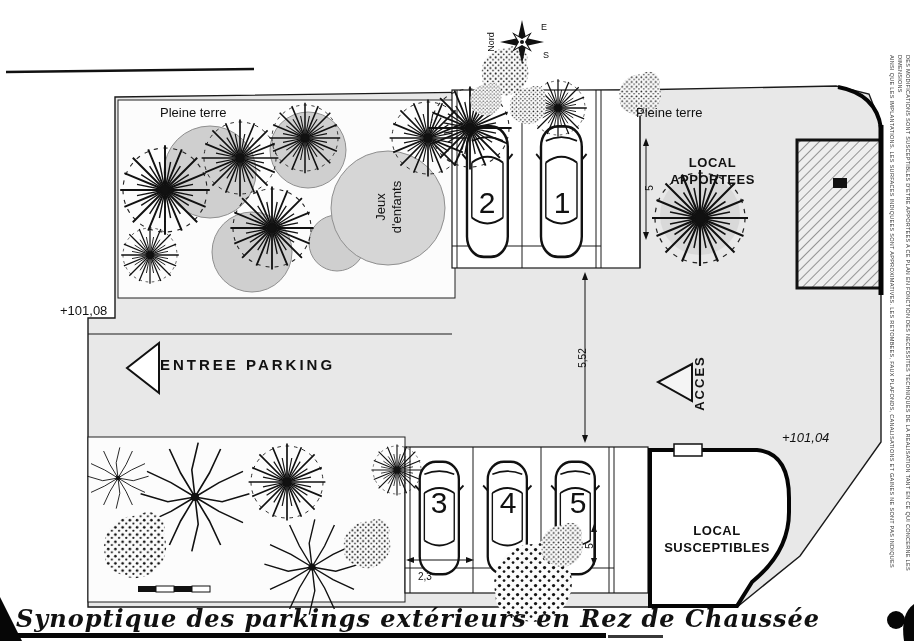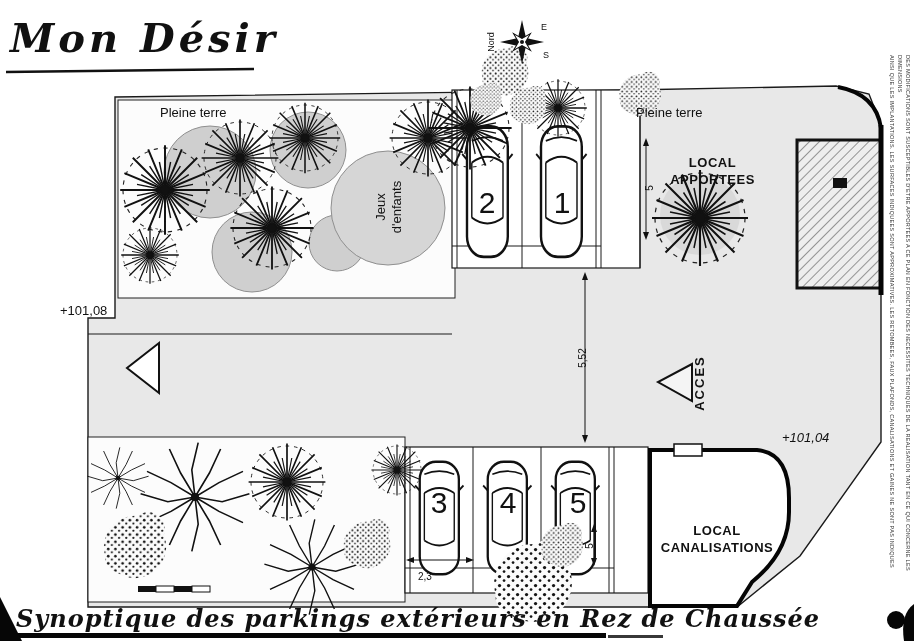--- a/index.html
+++ b/index.html
@@ -177,45 +177,45 @@
     <g>
       <line x1="6" y1="72" x2="254" y2="69" stroke="#111" stroke-width="2.5"></line>
       <rect x="0" y="633" width="606" height="5" fill="#060606"></rect>
       <rect x="608" y="635" width="55" height="3" fill="#060606" opacity="0.8"></rect>
       <path d="M0 597 L22 641 L0 641 Z" fill="#060606"></path>
       <circle cx="896" cy="620" r="9" fill="#060606"></circle>
       <path d="M914 604 q-14 10 -10 37 L914 641 Z" fill="#060606"></path>
     </g>
   </svg>
 
-  <div class="lbl script title">Mon Désir</div>
   <div class="lbl script caption">Synoptique des parkings extérieurs en Rez de Chaussée</div>
 
   <div class="lbl small" style="left:160px;top:105px;">Pleine terre</div>
   <div class="lbl small" style="left:636px;top:105px;">Pleine terre</div>
 
   <div class="lbl blocklbl" style="left:650px;top:146px;width:125px;">
     <span style="display:block;">LOCAL</span>
     <span style="display:block;">APPORTEES</span>
   </div>
 
   <div class="lbl rot" style="left:350px;top:190px;width:80px;height:34px;font-size:13px;line-height:16px;">
     <span style="display:block;">Jeux</span>
     <span style="display:block;">d'enfants</span>
   </div>
 
   <div class="lbl small" style="left:60px;top:303px;">+101,08</div>
   <div class="lbl small" style="left:782px;top:430px;font-style:italic;">+101,04</div>
 
+  <div class="lbl" style="left:160px;top:356px;font-size:15px;font-weight:600;letter-spacing:3px;">ENTREE PARKING</div>
 
   <div class="lbl rot bold" style="left:670px;top:375px;width:60px;height:16px;font-size:13px;letter-spacing:2px;">ACCES</div>
 
   <div class="lbl blocklbl" style="left:648px;top:514px;width:138px;">
     <span style="display:block;">LOCAL</span>
-    <span style="display:block;">CANALISATIONS</span>
+    <span style="display:block;">SUSCEPTIBLES</span>
   </div>
 
   <div class="lbl spotnum" style="left:472px;top:186px;">2</div>
   <div class="lbl spotnum" style="left:547px;top:186px;">1</div>
   <div class="lbl spotnum" style="left:424px;top:486px;">3</div>
   <div class="lbl spotnum" style="left:493px;top:486px;">4</div>
   <div class="lbl spotnum" style="left:563px;top:486px;">5</div>
 
   <div class="lbl dim rot" style="left:640px;top:182px;width:20px;height:12px;">5</div>
   <div class="lbl dim rot" style="left:566px;top:352px;width:34px;height:12px;">5,52</div>

